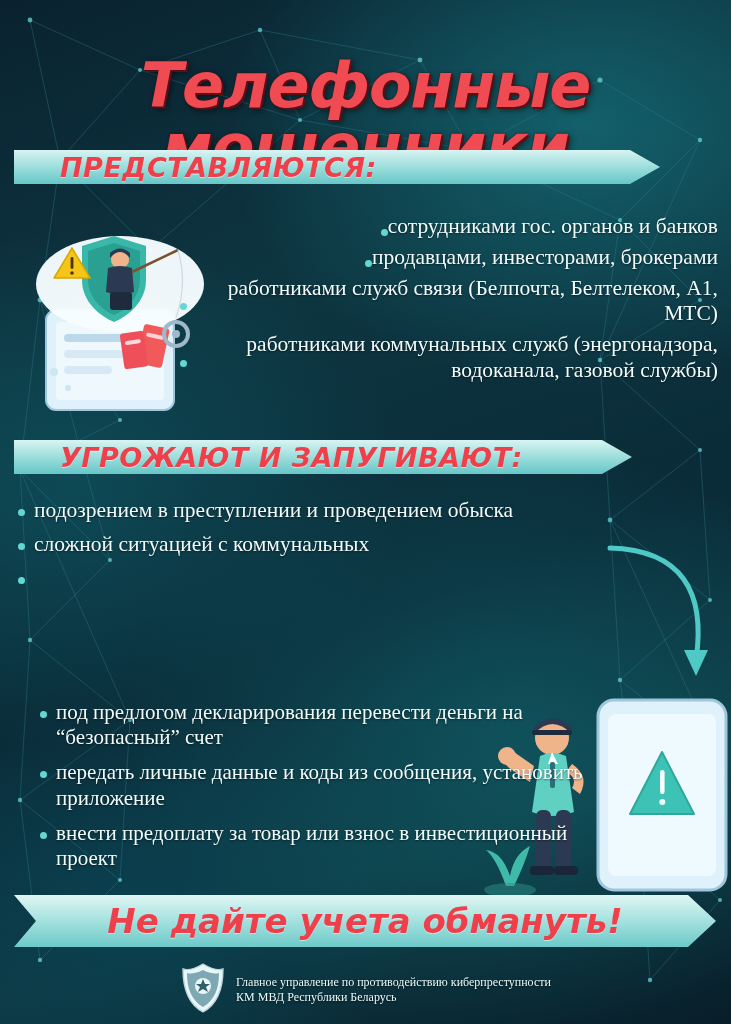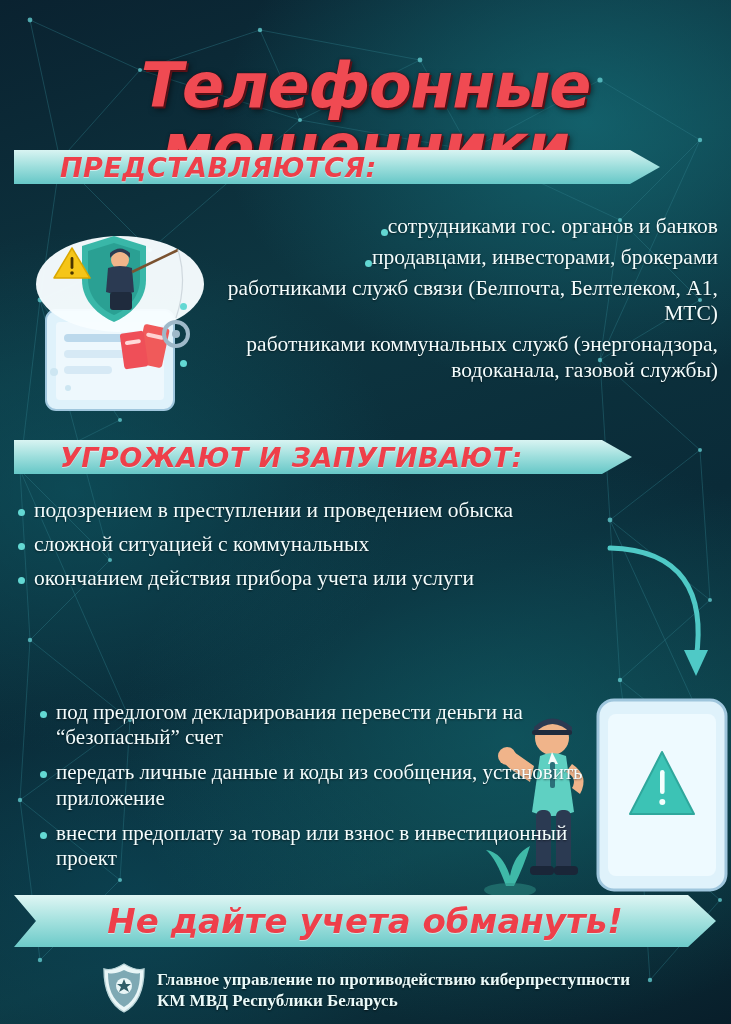--- a/index.html
+++ b/index.html
@@ -160,25 +160,24 @@
     left: 0;
     top: 962px;
     width: 731px;
     display: flex;
     align-items: center;
     justify-content: center;
     gap: 10px;
   }
   .footer-text {
     font-family: "Liberation Serif", serif;
-    font-size: 17px;
+    font-size: 12px;
     line-height: 1.25;
     color: #eafaf9;
     text-shadow: 0 1px 2px rgba(0,0,0,0.6);
-    font-weight: bold;
   }
 
   
   .ill-left {
     position: absolute;
     left: 28px;
     top: 222px;
     width: 180px;
     height: 195px;
   }
@@ -335,21 +334,20 @@
     <div class="item">
       <span class="dot"></span>
       <span class="txt">подозрением в преступлении и проведением обыска</span>
     </div>
     <div class="item">
       <span class="dot"></span>
       <span class="txt">сложной ситуацией с коммунальных</span>
     </div>
     <div class="item">
       <span class="dot"></span>
-      <span class="txt">окончанием действия прибора учета или услуги</span>
     </div>
   </div>
 
   <div class="arrow-curve">
     <svg viewBox="0 0 120 150" width="120" height="150">
       <path d="M10 8 C82 10 106 52 96 120" stroke="#4fc9c6" stroke-width="5" fill="none" stroke-linecap="round"></path>
       <path d="M96 136 L84 110 L108 110 Z" fill="#4fc9c6"></path>
     </svg>
   </div>
 

